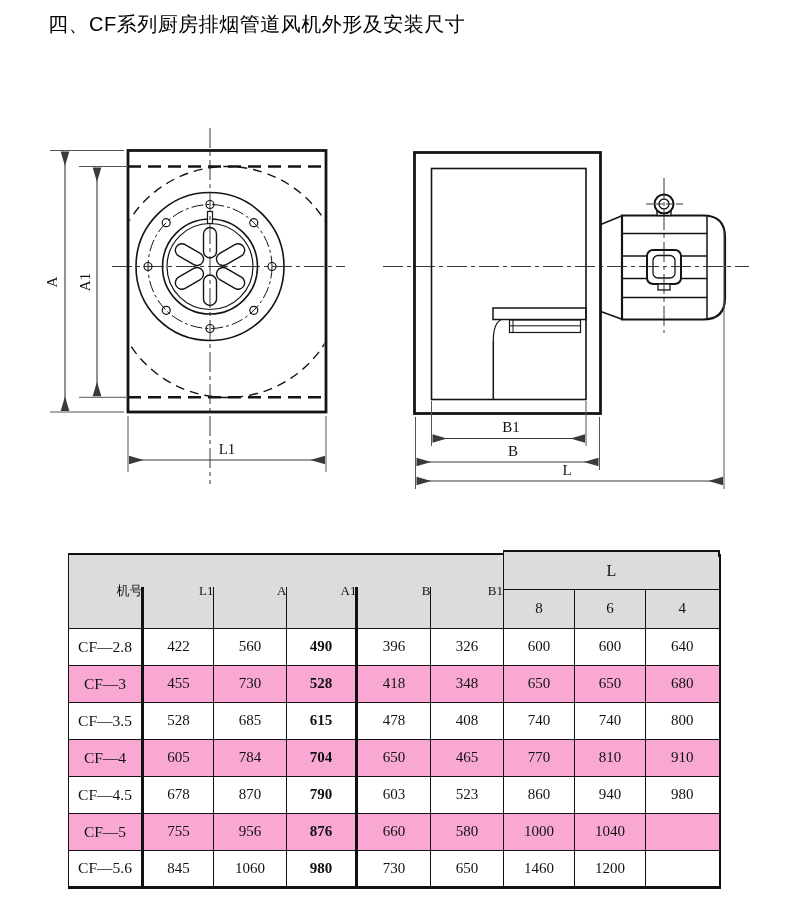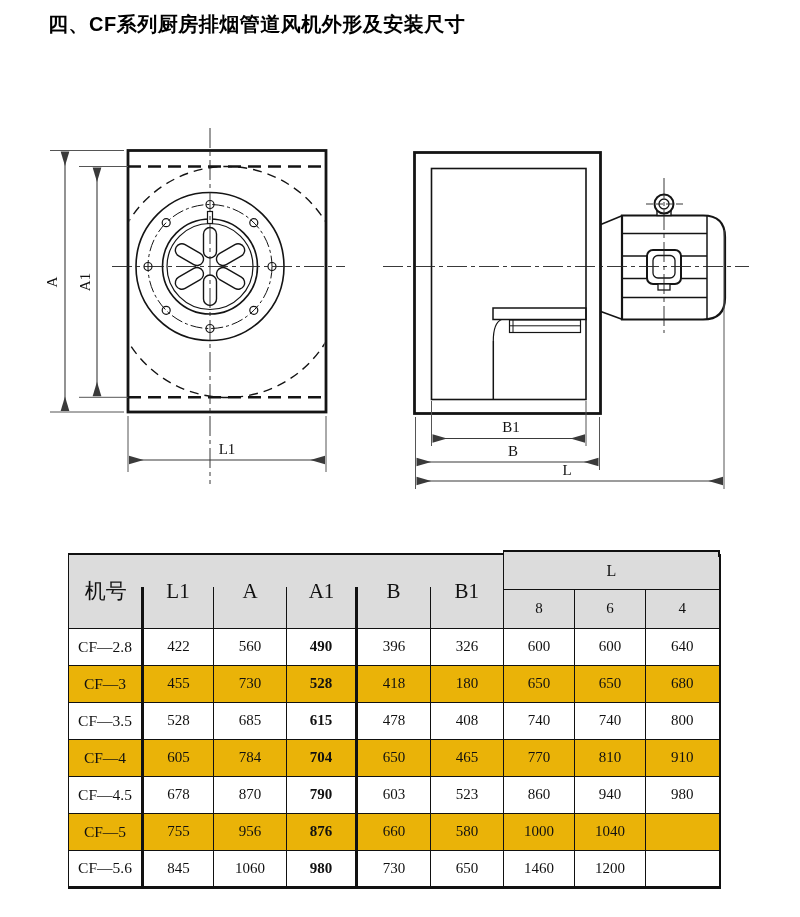--- a/index.html
+++ b/index.html
@@ -1,41 +1,41 @@
 <!DOCTYPE html>
 <html><head>
 <meta charset="utf-8">
 <style>
   html,body{margin:0;padding:0;background:#fff;}
   #page{position:relative;width:800px;height:917px;background:#ffffff;overflow:hidden;
         font-family:"Liberation Serif",serif;color:#111;}
-  #title{position:absolute;left:48px;top:11px;font-size:20px;font-weight:bold;
+  #title{position:absolute;left:48px;top:11px;font-size:20px;font-weight:normal;
          letter-spacing:0.5px;font-family:"Liberation Sans",sans-serif;color:#000;}
   #drawings{position:absolute;left:0;top:0;width:800px;height:545px;}
   
   #dim-table{position:absolute;left:68px;top:553px;width:651px;border-collapse:collapse;
              table-layout:fixed;background:#fff;color:#111;
              border-left:1.5px solid #111;border-right:2px solid #111;border-bottom:3px solid #111;}
   #dim-table thead tr.r1{height:35px;}
   #dim-table thead tr.r2{height:39px;}
   #dim-table tbody tr{height:37px;}
   #dim-table th{background:#dcdcdc;font-weight:normal;text-align:center;vertical-align:middle;padding:0;}
-  #dim-table th.main{border-top:2.5px solid #111;border-right:none;position:relative;font-size:21px;}
+  #dim-table th.main{border-top:2.5px solid #111;border-right:none;position:relative;font-size:13px;text-align:right;}
   #dim-table th.main::after{content:"";position:absolute;right:-0.7px;bottom:0;height:41px;width:1.4px;
              background:#111;z-index:1;}
   #dim-table th.main.thick::after{width:3px;right:-1.5px;}
   #dim-table th.main.last{border-right:1.5px solid #111;}
   #dim-table th.main.last::after{display:none;}
   #dim-table th.ltop{border-top:none;border-bottom:1.2px solid #111;border-left:1.5px solid #111;font-size:16px;}
   #dim-table th.sub{border:1.2px solid #111;border-top:1.5px solid #111;font-size:15px;}
   #dim-table tbody td{border:1.2px solid #111;text-align:center;vertical-align:middle;
              font-size:15px;padding:0;}
   #dim-table tbody td:first-child{border-right:3px solid #111;font-size:15.5px;}
   #dim-table tbody td:nth-child(4){border-right:3px solid #111;font-weight:bold;}
-  #dim-table tbody tr.shaded td{background:#eab308;}
+  #dim-table tbody tr.shaded td{background:#f9a8d4;}
   
   #l-step{position:absolute;left:502.5px;top:549.5px;width:217.5px;height:7px;background:#dcdcdc;
           border-top:2px solid #111;border-left:1.5px solid #111;border-right:2px solid #111;
           box-sizing:border-box;z-index:3;}
   
   .obj{stroke:#141414;fill:none;}
   .dim{stroke:#3a3a3a;fill:none;stroke-width:1.1;}
   .ext{stroke:#555;fill:none;stroke-width:1;}
   .cl{stroke:#222;fill:none;stroke-width:0.9;stroke-dasharray:20 4 4 4;}
   .dimtext{font-family:"Liberation Serif",serif;font-size:15px;fill:#111;}
@@ -220,21 +220,21 @@
           <td>600</td>
           <td>600</td>
           <td>640</td>
         </tr>
         <tr class="shaded">
           <td>CF—3</td>
           <td>455</td>
           <td>730</td>
           <td>528</td>
           <td>418</td>
-          <td>180</td>
+          <td>348</td>
           <td>650</td>
           <td>650</td>
           <td>680</td>
         </tr>
         <tr>
           <td>CF—3.5</td>
           <td>528</td>
           <td>685</td>
           <td>615</td>
           <td>478</td>

